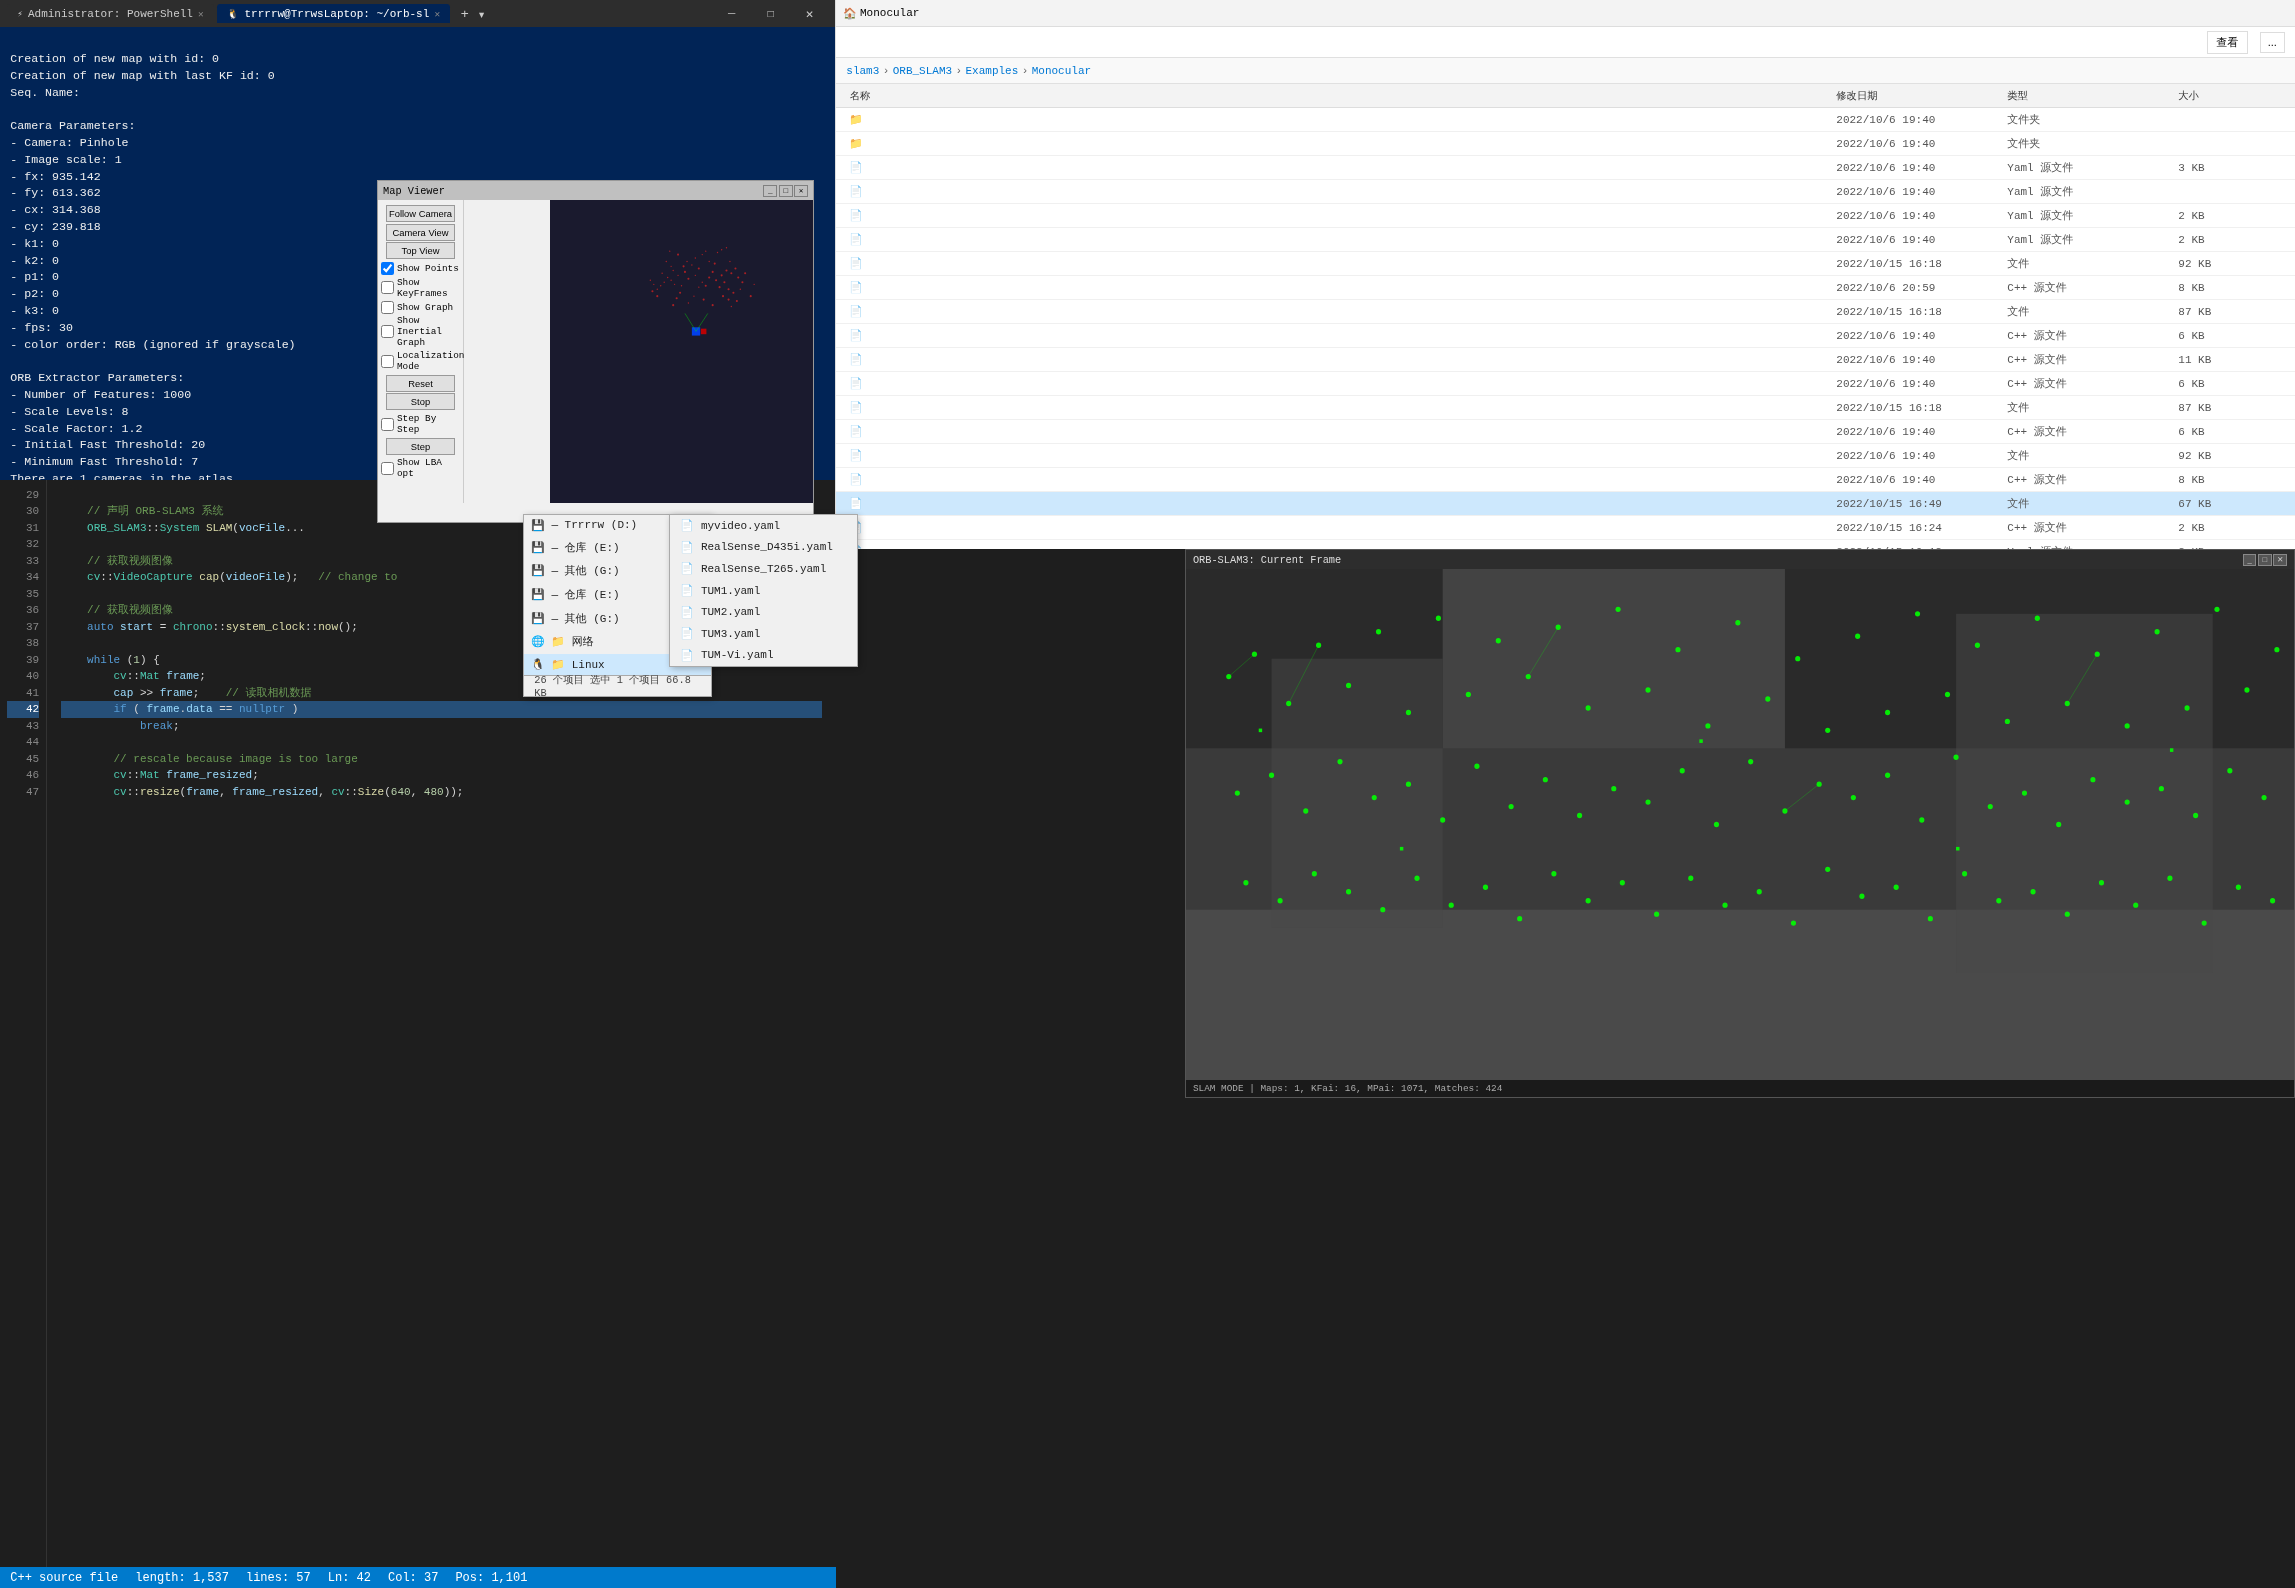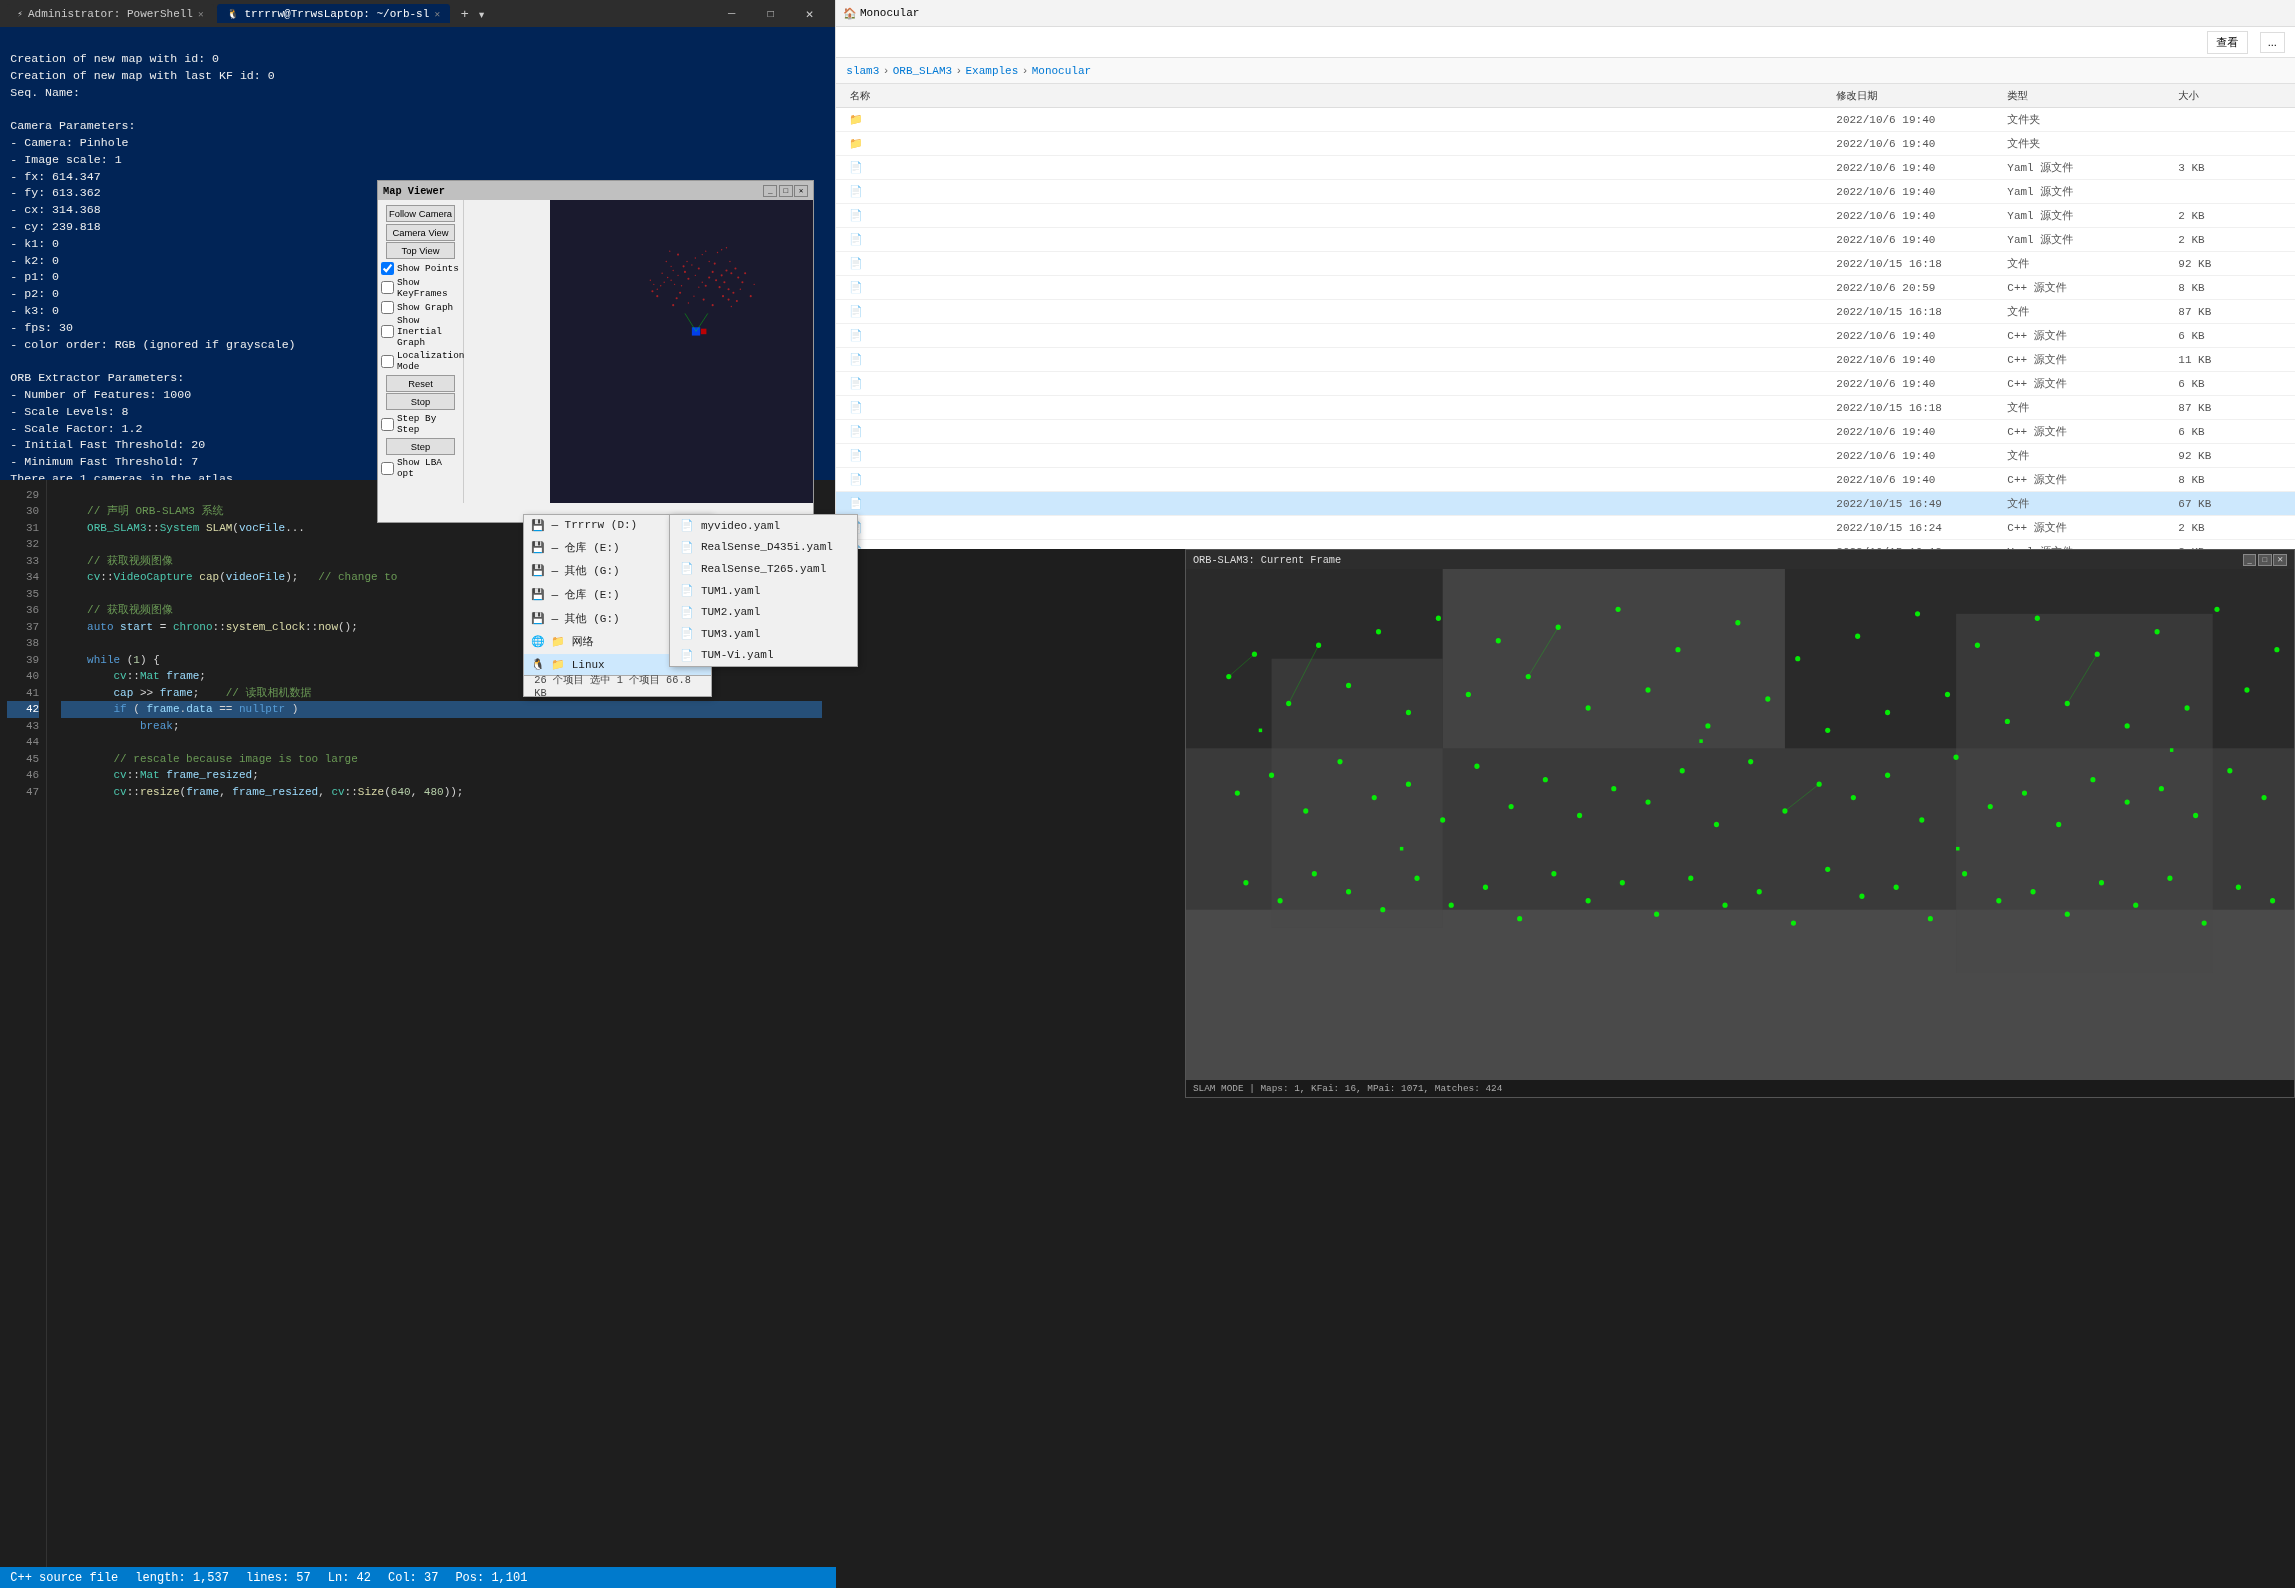--- a/index.html
+++ b/index.html
@@ -150,21 +150,20 @@
     }
 
     .slam-titlebar {
       height: 19px;
       background: #c0c0c0;
       display: flex;
       align-items: center;
       padding: 0 5.1px;
       font-size: 10.3px;
       color: #000;
-      font-weight: bold;
     }
 
     .slam-win-btns {
       display: flex;
       gap: 1.7px;
       margin-left: auto;
     }
     .slam-win-btn {
       width: 13.7px;
       height: 12px;
@@ -463,21 +462,21 @@
     </div>
   </div>
   <div class="terminal-content">
 <span>Creation of new map with id: 0</span>
 <span>Creation of new map with last KF id: 0</span>
 <span>Seq. Name:</span>
 <span></span>
 <span>Camera Parameters:</span>
 <span>- Camera: Pinhole</span>
 <span>- Image scale: 1</span>
-<span>- fx: 614.347</span>
+<span>- fx: 935.142</span>
 <span>- fy: 613.362</span>
 <span>- cx: 314.368</span>
 <span>- cy: 239.818</span>
 <span>- k1: 0</span>
 <span>- k2: 0</span>
 <span>- p1: 0</span>
 <span>- p2: 0</span>
 <span>- k3: 0</span>
 <span>- fps: 30</span>
 <span>- color order: RGB (ignored if grayscale)</span>

